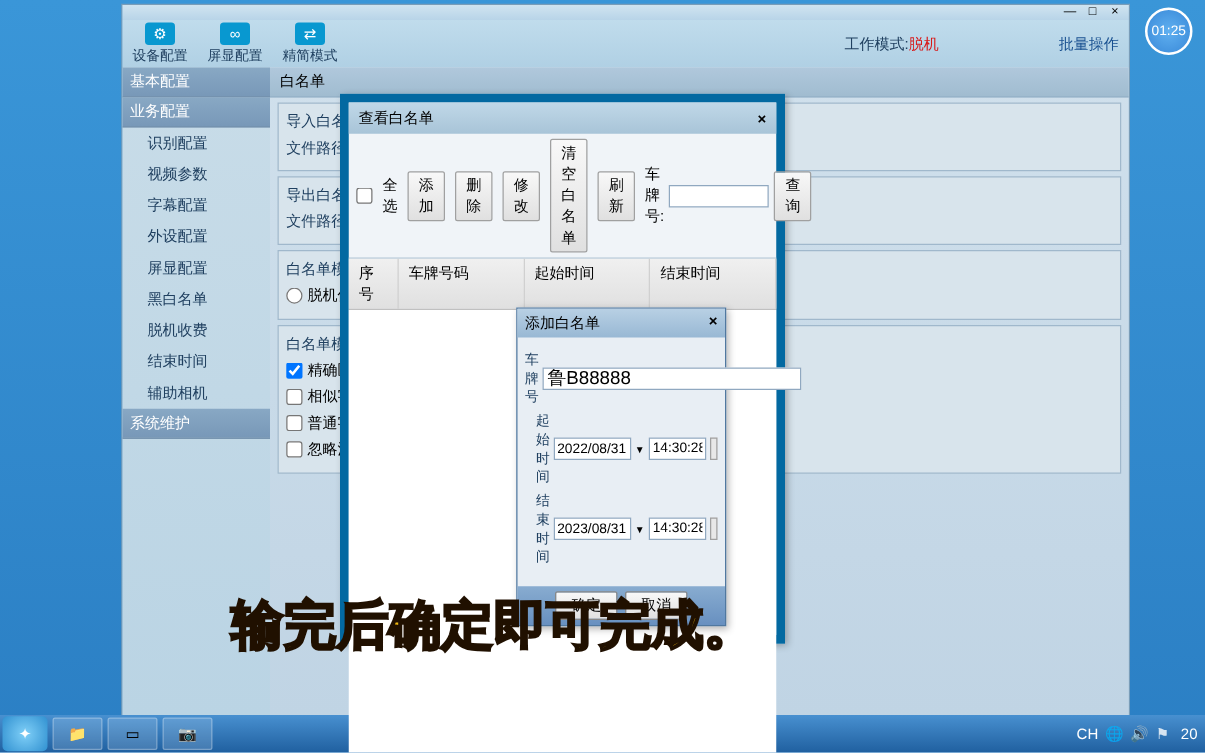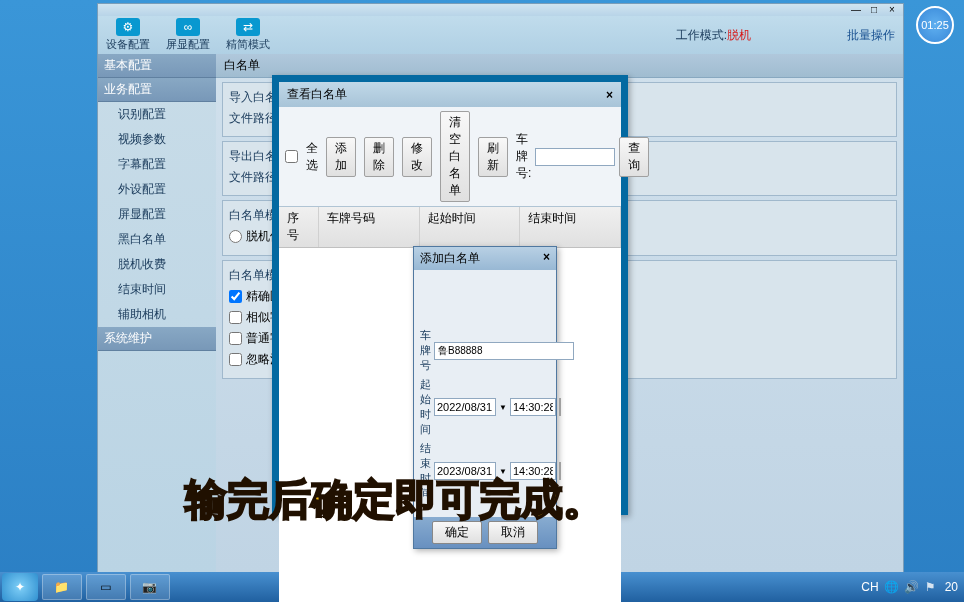--- a/index.html
+++ b/index.html
@@ -38,26 +38,26 @@
     .dialog-close { cursor: pointer; font-weight: bold; }
     .dialog-toolbar { padding: 4px 6px; display: flex; align-items: center; gap: 8px; border-bottom: 1px solid #b0c4d4; }
     .dialog-btn { background: linear-gradient(to bottom, #f8f8f8, #e0e0e0); border: 1px solid #a0a0a0; padding: 2px 8px; font-size: 12px; border-radius: 2px; cursor: pointer; }
     .dialog-search { margin-left: auto; display: flex; align-items: center; gap: 4px; }
     .table-header { display: flex; background: linear-gradient(to bottom, #f0f0f0, #e0e0e0); border-bottom: 1px solid #c0c0c0; }
     .th { padding: 3px 8px; font-size: 12px; border-right: 1px solid #d0d0d0; }
     .th1 { width: 48px; } .th2 { width: 130px; } .th3 { width: 130px; } .th4 { width: 130px; }
     .table-body { height: 360px; background: #fff; }
     .status-bar { padding: 3px 8px; font-size: 11px; text-align: right; color: #406080; border-top: 1px solid #c0c0c0; }
     
-    .add-dialog { position: absolute; left: 413px; top: 246px; width: 144px; background: #e8eef4; border: 1px solid #5078a0; box-shadow: 2px 2px 6px rgba(0,0,0,0.3); z-index: 20; }
+    .add-dialog { position: absolute; left: 413px; top: 246px; width: 168px; background: #e8eef4; border: 1px solid #5078a0; box-shadow: 2px 2px 6px rgba(0,0,0,0.3); z-index: 20; }
     .add-titlebar { background: linear-gradient(to bottom, #b8d0e4, #98b8d4); padding: 3px 6px; display: flex; justify-content: space-between; font-size: 12px; }
-    .add-body { padding: 6px; margin-top: 48px; }
+    .add-body { padding: 6px; }
     .add-row { display: flex; align-items: center; margin: 4px 0; gap: 3px; }
     .add-label { width: 46px; font-size: 11px; text-align: right; color: #204060; }
-    .add-input { flex: 1; border: 1px solid #90a8c0; padding: 1px 3px; height: 18px; font-size: 10px; }
+    .add-input { flex: 1; border: 1px solid #90a8c0; padding: 1px 3px; height: 18px; font-size: 15px; }
     .add-time { width: 58px; border: 1px solid #90a8c0; padding: 1px 2px; height: 18px; font-size: 11px; }
     .add-btns { display: flex; justify-content: center; gap: 6px; margin-top: 6px; padding: 4px; background: linear-gradient(to bottom, #88acd0, #6890c0); }
     .add-btn { background: linear-gradient(to bottom, #f8f8f8, #e0e0e0); border: 1px solid #888; padding: 2px 12px; font-size: 12px; border-radius: 2px; cursor: pointer; }
     .spinner { width: 12px; height: 18px; background: #e8e8e8; border: 1px solid #a0a0a0; font-size: 7px; display: flex; flex-direction: column; }
     
     .overlay-text { position: absolute; left: 185px; top: 472px; font-size: 42px; font-weight: bold; color: #f0b810; -webkit-text-stroke: 2px #201000; z-index: 30; }
     
     .clock-badge { position: absolute; right: 10px; top: 6px; width: 38px; height: 38px; background: radial-gradient(circle, #60b0f0, #3888d8); border-radius: 50%; border: 2px solid #fff; display: flex; align-items: center; justify-content: center; color: #fff; font-size: 11px; z-index: 50; text-align: center; }
     
     .taskbar { position: absolute; bottom: 0; left: 0; right: 0; height: 30px; background: linear-gradient(to bottom, #4890d0, #2060a0); display: flex; align-items: center; }

